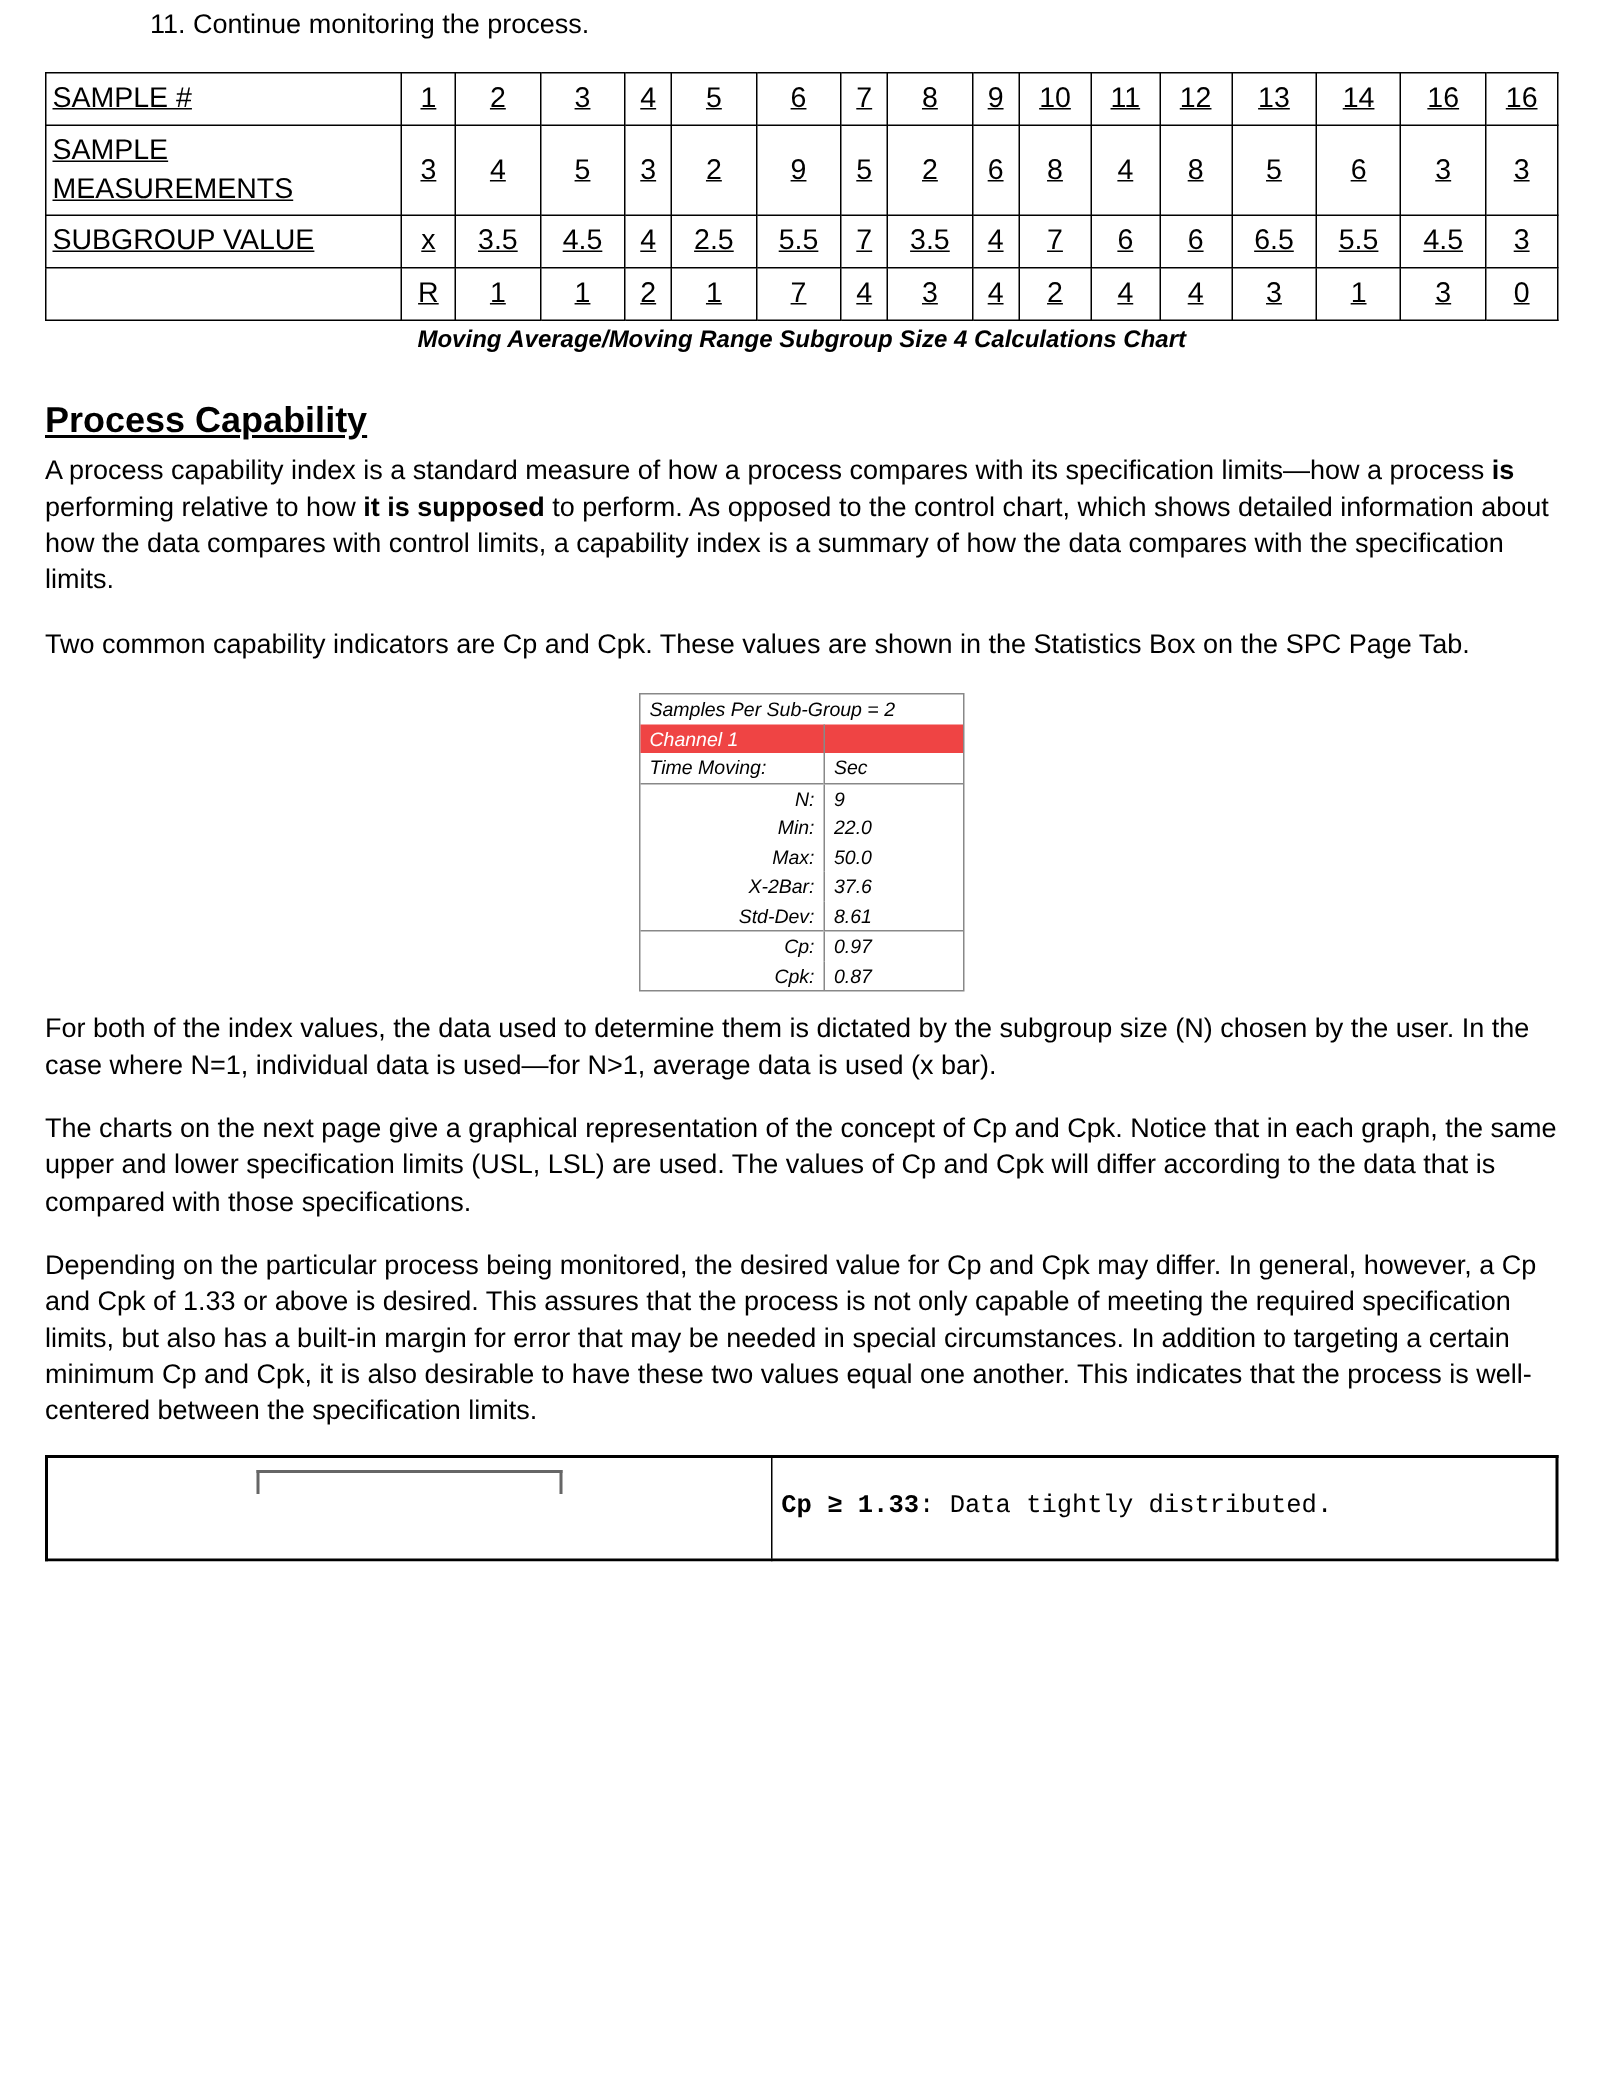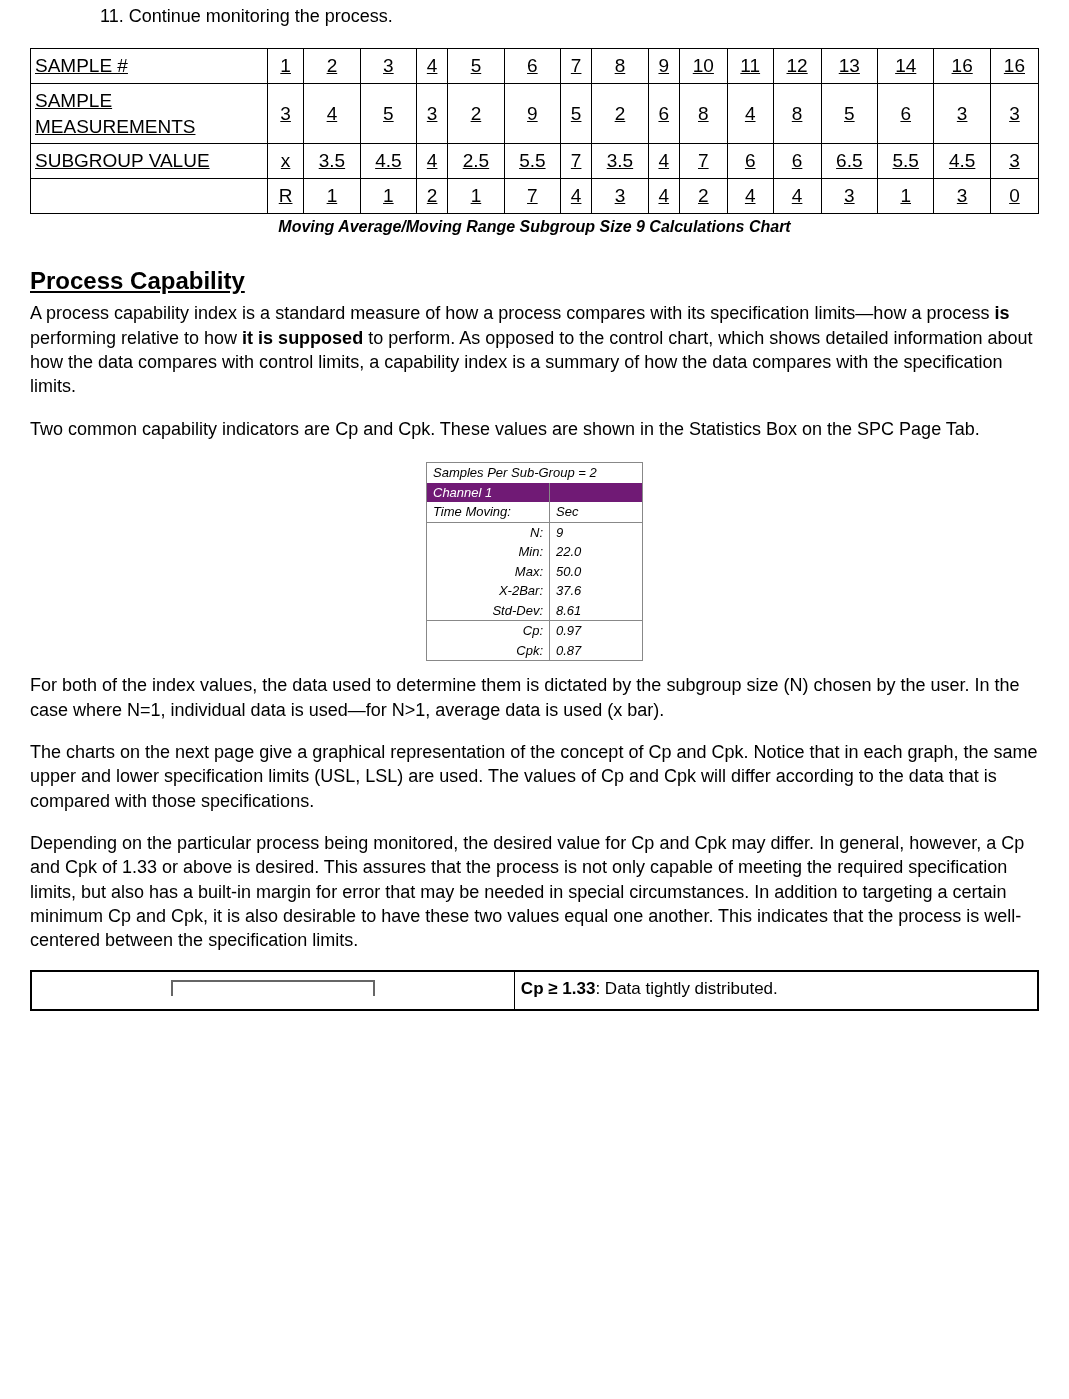--- a/index.html
+++ b/index.html
@@ -54,33 +54,34 @@
     font-size: 14px;
     text-align: left;
     background: #fff;
     font-style: italic;
   }
   .statsbox .title { padding: 1px 6px; font-size:13px; }
   .statsbox table { border-collapse: collapse; }
   .statsbox td { padding: 1px 6px; font-size: 13px; }
   .statsbox td.lab { text-align: right; width: 110px; border-right: 1px solid #888;}
   .statsbox td.val { text-align: left; width: 80px; }
-  .statsbox .redrow td { background: #701a75; color: #fff; }
+  .statsbox .redrow td { background: #ef4444; color: #fff; }
   .statsbox .hr td { border-top: 1px solid #888; }
   table.cpk {
     border-collapse: collapse;
     width: 100%;
     font-size: 17px;
     margin-top: 6px;
     border: 2px solid #000;
   }
   table.cpk td {
     border: 1px solid #000;
-    padding: 6px 6px;
+    padding: 22px 6px;
     vertical-align: top;
+    font-family: Liberation Mono, monospace;
   }
   table.cpk td.leftcell { width: 48%; text-align:center; padding-top:8px;}
   .mini-chart {
     display:inline-block;
     width: 200px; height: 14px;
     border: 2px solid #666;
     border-bottom: none;
   }
 </style>
 </head>
@@ -164,21 +165,21 @@
         <td>2</td>
         <td>4</td>
         <td>4</td>
         <td>3</td>
         <td>1</td>
         <td>3</td>
         <td>0</td>
       </tr>
     </tbody>
 </table>
-<div class="caption">Moving Average/Moving Range Subgroup Size 9 Calculations Chart</div>
+<div class="caption">Moving Average/Moving Range Subgroup Size 4 Calculations Chart</div>
 
 <h3 class="sect">Process Capability</h3>
 
 <p class="body">
   <span>A process capability index is a standard measure of how a process compares with its specification limits—how a process </span><b>is</b><span> performing relative to how </span><b>it is supposed</b><span> to perform. As opposed to the control chart, which shows detailed information about how the data compares with control limits, a capability index is a summary of how the data compares with the specification limits.</span>
 </p>
 
 <p class="body">Two common capability indicators are Cp and Cpk.   These values are shown in the Statistics Box on the SPC Page Tab.</p>
 
 <div class="statsbox-wrap">

